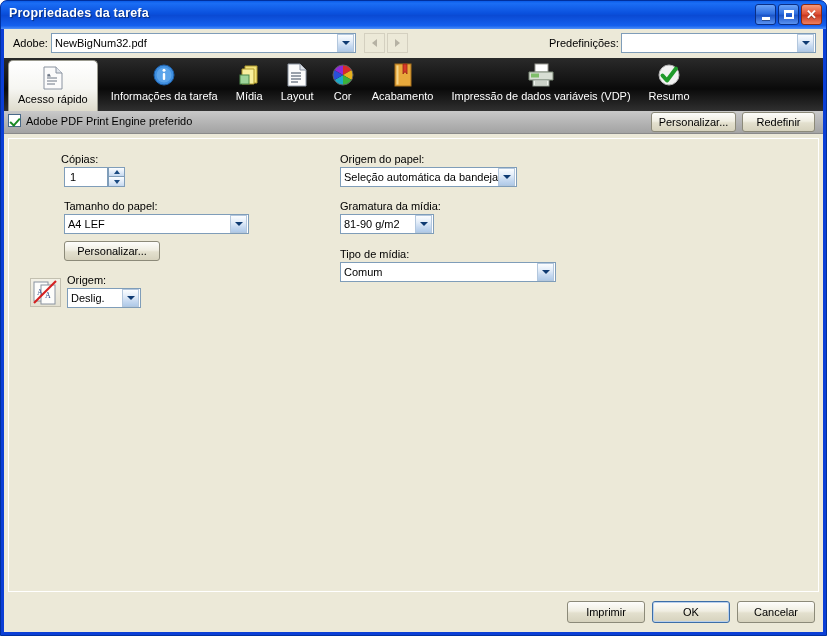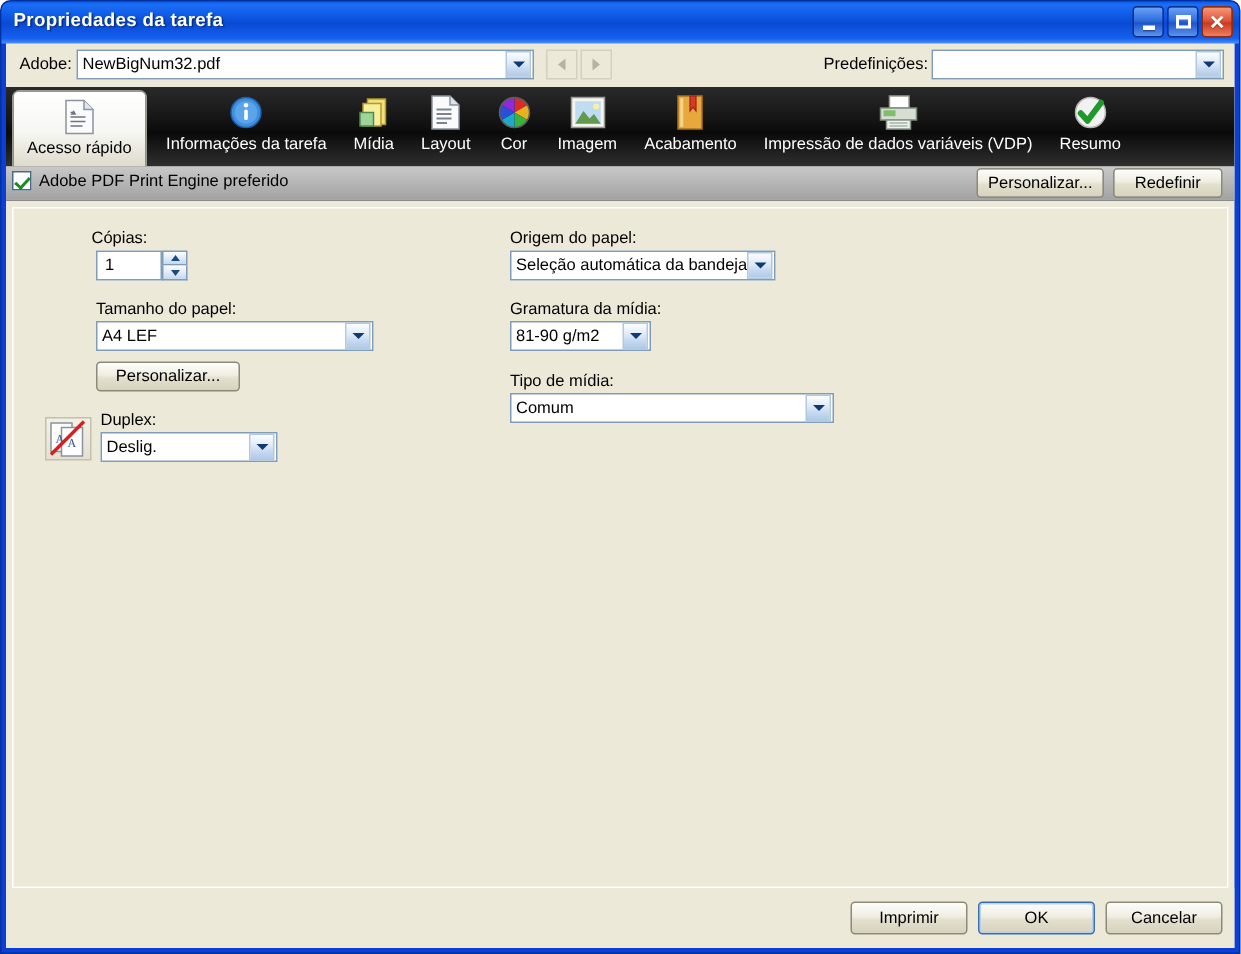--- a/index.html
+++ b/index.html
@@ -330,21 +330,21 @@
   .custom-btn { position: absolute; left: 55px; top: 102px; width: 96px; }
 
   .duplex-icon {
     position: absolute; left: 21px; top: 139px;
     width: 31px; height: 29px;
     background: linear-gradient(to bottom,#f3f1e6,#e4e1d2);
     border: 1px solid #c3c0b0;
     box-sizing: border-box;
   }
   .duplex-lbl    { left: 58px; top: 135px; }
-  .duplex-combo  { position: absolute; left: 58px; top: 149px; width: 118px; }
+  .duplex-combo  { position: absolute; left: 58px; top: 149px; width: 74px; }
 
   
   .origem-lbl    { left: 331px; top: 14px; }
   .origem-combo  { position: absolute; left: 331px; top: 28px; width: 177px; }
   .gram-lbl      { left: 331px; top: 61px; }
   .gram-combo    { position: absolute; left: 331px; top: 75px; width: 94px; }
   .tipo-lbl      { left: 331px; top: 109px; }
   .tipo-combo    { position: absolute; left: 331px; top: 123px; width: 216px; }
 
   
@@ -468,31 +468,20 @@
               <path d="M0 0 L0 10 A10 10 0 0 1 -8.66 5 Z" fill="#1fa8c8"></path>
               <path d="M0 0 L-8.66 5 A10 10 0 0 1 -8.66 -5 Z" fill="#2a4fd8"></path>
               <path d="M0 0 L-8.66 -5 A10 10 0 0 1 0 -10 Z" fill="#8e2ad8"></path>
               <circle cx="0" cy="0" r="10" fill="none" stroke="#5d5d5d" stroke-width="1"></circle>
             </g>
           </svg>
         </div>
         <div class="tlabel">Cor</div>
       </div>
 
-      <div class="tab">
-        <div class="ticon">
-          <svg class="icon-svg" width="24" height="22" viewBox="0 0 24 22">
-            <rect x="1" y="1" width="22" height="20" fill="#f4f4f0" stroke="#9a9a92" stroke-width="1"></rect>
-            <rect x="3.5" y="3.5" width="17" height="15" fill="#bfdcf0"></rect>
-            <path d="M3.5 18.5 L9 10 L13 15 L16 12 L20.5 18.5 Z" fill="#5f9a4f"></path>
-            <circle cx="17.5" cy="7" r="2" fill="#f7f0a8"></circle>
-          </svg>
-        </div>
-        <div class="tlabel">Imagem</div>
-      </div>
 
       <div class="tab">
         <div class="ticon">
           <svg class="icon-svg" width="20" height="24" viewBox="0 0 20 24">
             <rect x="2" y="1" width="16" height="22" fill="#e8a93c" stroke="#a8711c" stroke-width="1"></rect>
             <rect x="3.5" y="2.5" width="2" height="19" fill="#f6d58a"></rect>
             <path d="M10 1h4v10l-2-2.5L10 11z" fill="#d63a2a" stroke="#9a2315" stroke-width=".8"></path>
           </svg>
         </div>
         <div class="tlabel">Acabamento</div>
@@ -557,21 +546,21 @@
 
       <div class="duplex-icon">
         <svg class="icon-svg" width="29" height="27" viewBox="0 0 29 27">
           <rect x="3" y="3" width="14" height="19" fill="#fdfdfb" stroke="#8a93a0" stroke-width="1"></rect>
           <rect x="10" y="6" width="14" height="19" fill="#fdfdfb" stroke="#8a93a0" stroke-width="1"></rect>
           <text x="6" y="16" font-size="8" fill="#34508c" font-family="serif">A</text>
           <text x="14" y="19" font-size="8" fill="#34508c" font-family="serif">A</text>
           <path d="M3 24 L25 2" stroke="#d42020" stroke-width="2.2"></path>
         </svg>
       </div>
-      <div class="field-label duplex-lbl">Duplex:</div>
+      <div class="field-label duplex-lbl">Origem:</div>
       <div class="combo duplex-combo">
         <div class="val">Deslig.</div>
         <div class="arrowbox">
             <div class="arr-down"></div>
           </div>
       </div>
 
       <div class="field-label origem-lbl">Origem do papel:</div>
       <div class="combo origem-combo">
         <div class="val">Seleção automática da bandeja</div>

